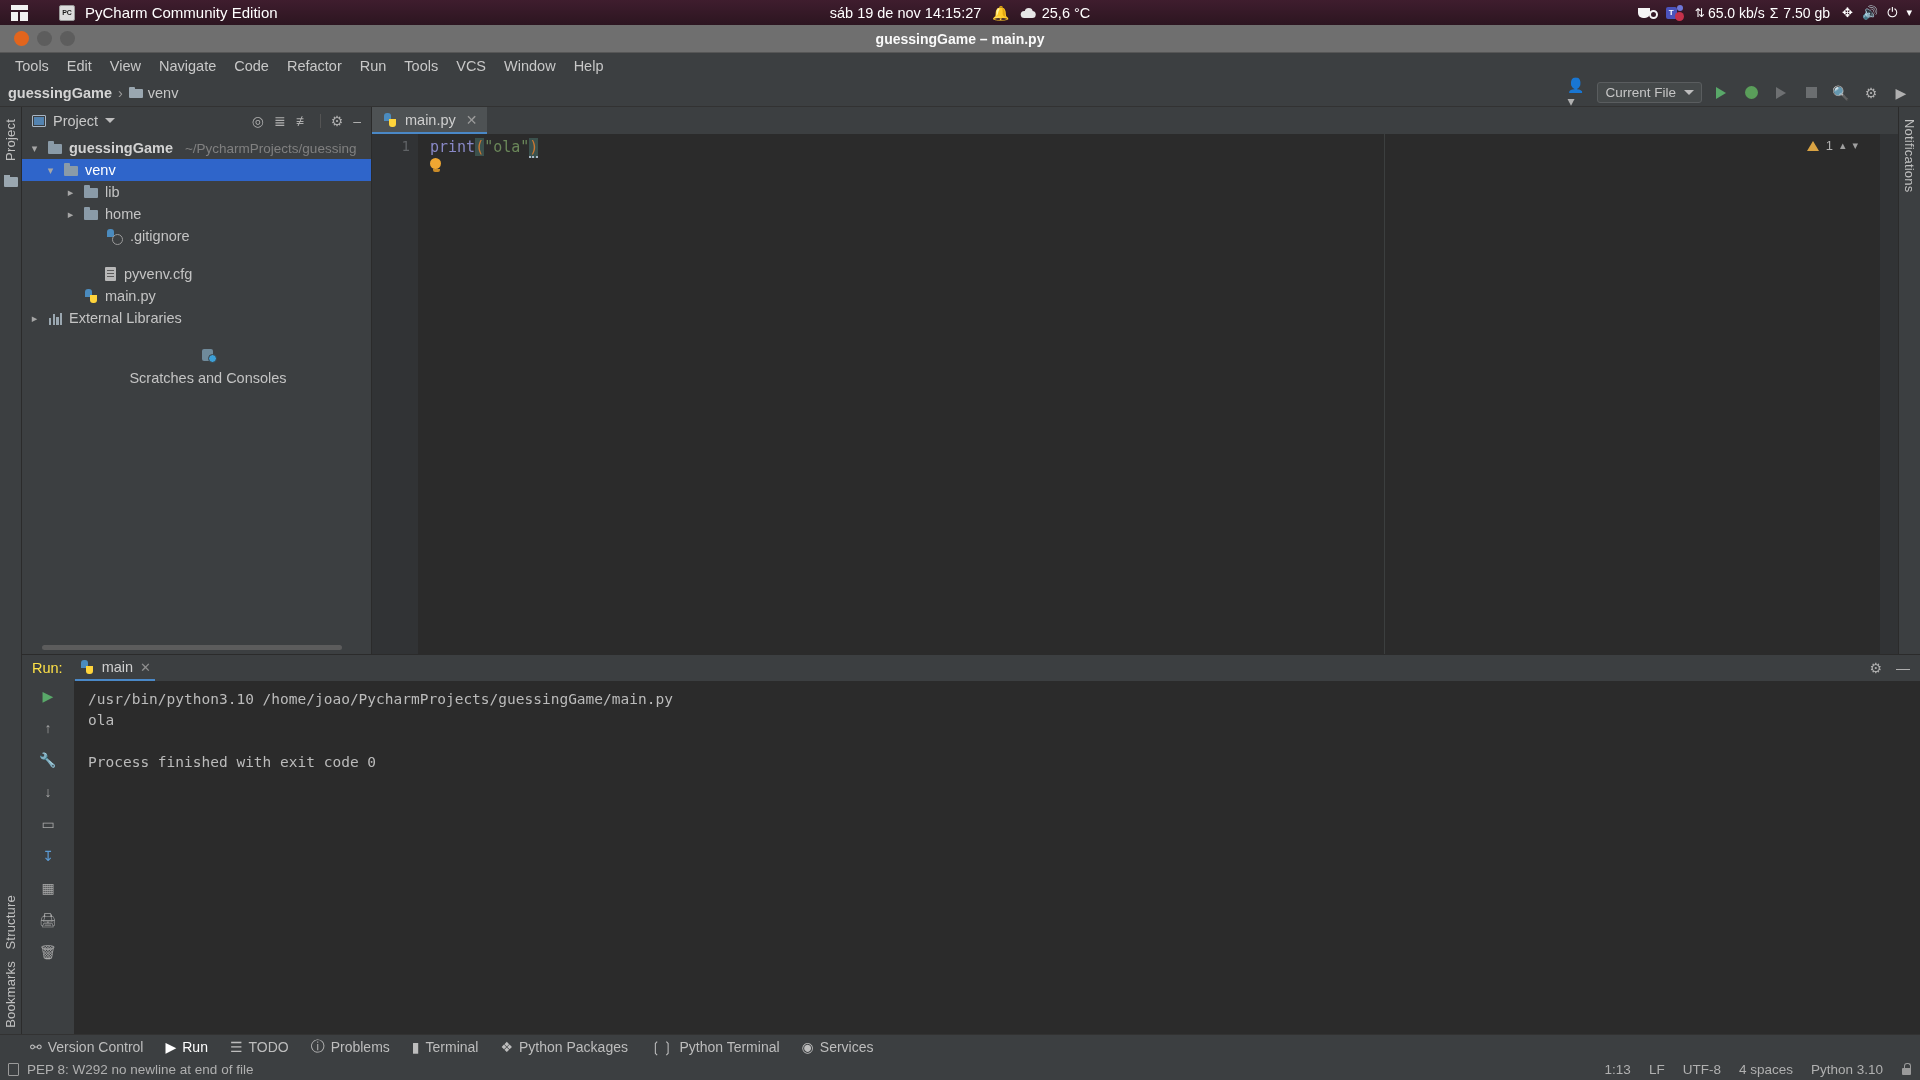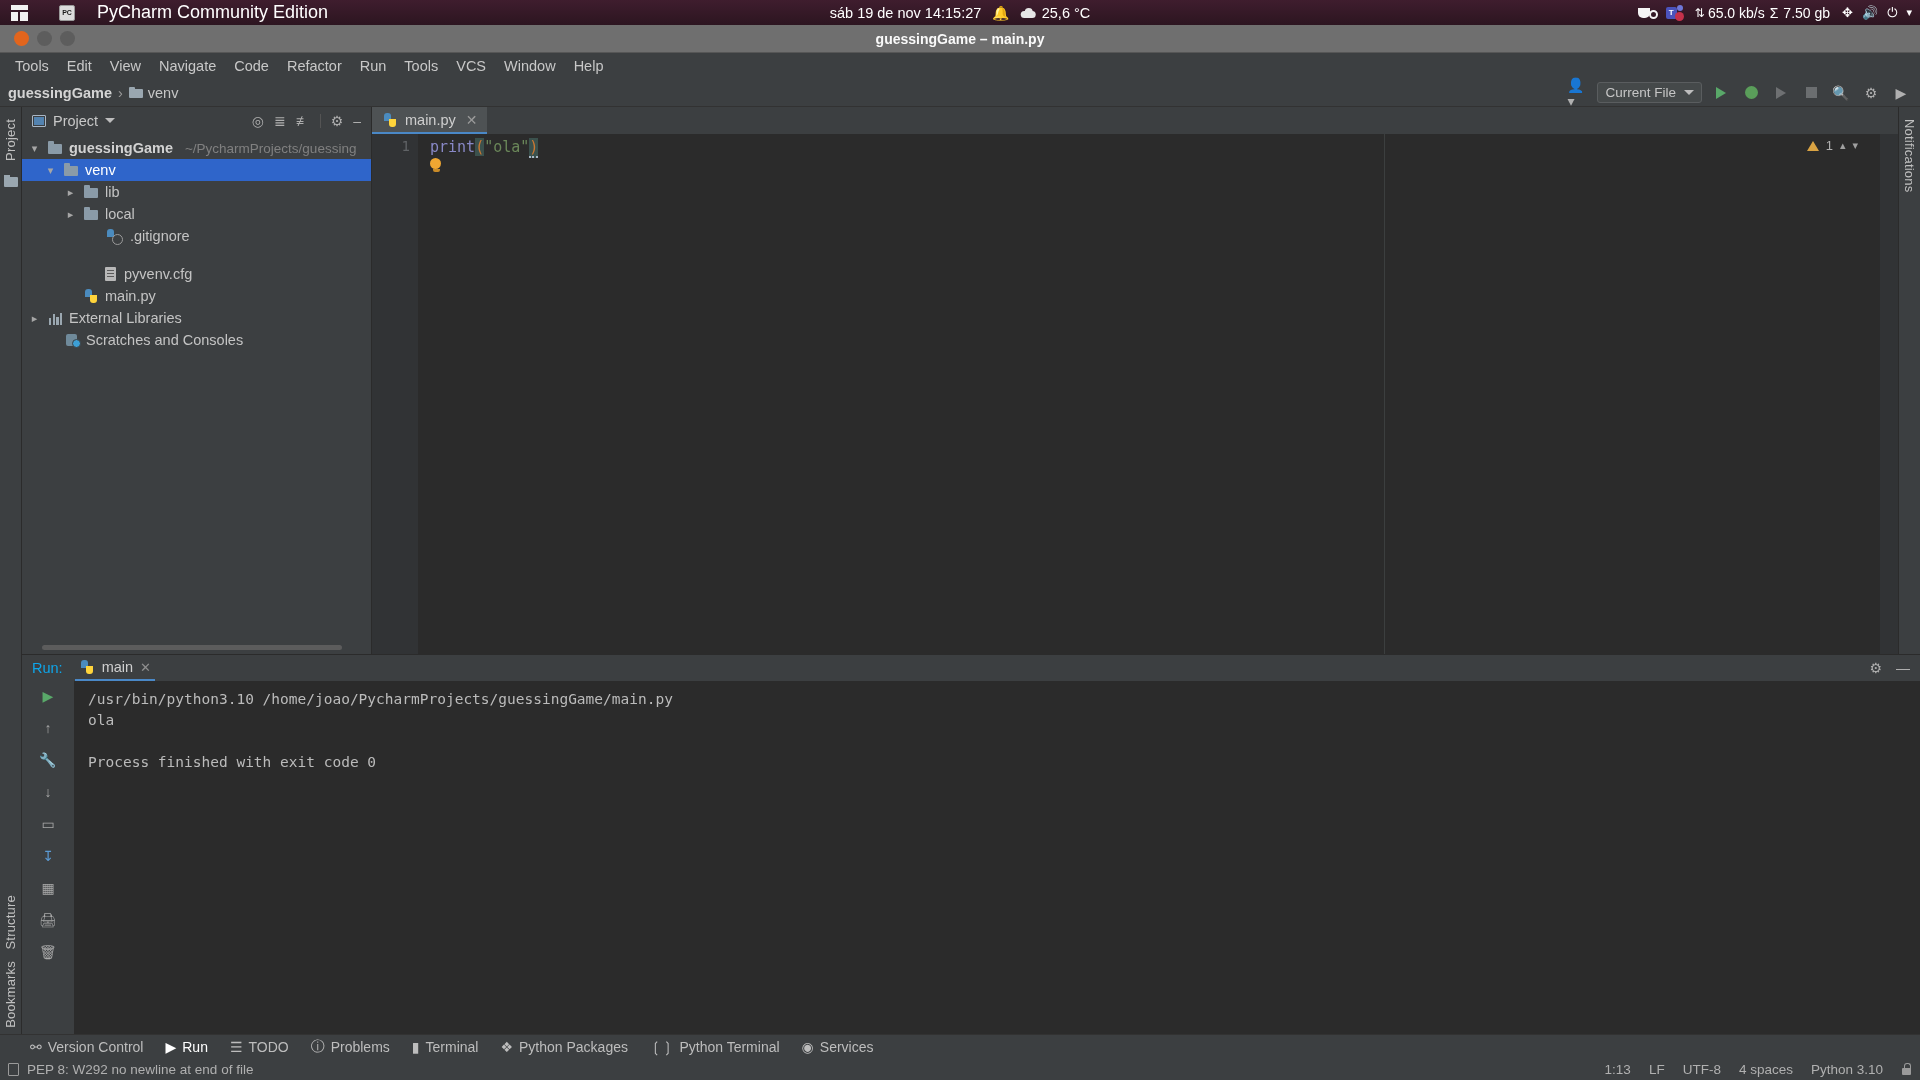--- a/index.html
+++ b/index.html
@@ -25,21 +25,21 @@
   .ub-apps-glyph i { position:absolute; background:#f2f2f2; display:block; }
   .ub-apps-glyph i.a { left:0; top:0; width:17px; height:5px; }
   .ub-apps-glyph i.b { left:0; top:7px; width:7px; height:9px; }
   .ub-apps-glyph i.c { left:9px; top:7px; width:8px; height:9px; }
   .ub-appicon {
     width:16px; height:16px; margin-left:25px; background:#dcdcdc;
     border:1px solid #9a9a9a; border-radius:2px; display:flex;
     align-items:center; justify-content:center; color:#1c1c1c;
     font-size:7px; font-family:"Liberation Sans", sans-serif; font-weight:bold;
   }
-  .ub-title { margin-left:22px; font-size:18px; color:#ffffff; }
+  .ub-title { margin-left:10px; font-size:15px; color:#ffffff; }
   .ub-center { position:absolute; left:50%; transform:translateX(-50%); display:flex; align-items:center; gap:11px; white-space:nowrap; }
   .ub-clock { font-size:14.5px; color:#ffffff; }
   .ub-bell { font-size:14px; color:#e8e0e4; }
   .ub-temp { display:flex; align-items:center; gap:6px; font-size:14.5px; }
   .cloud-ico { width:15px; height:10px; position:relative; }
   .cloud-ico::before { content:""; position:absolute; left:0; bottom:0; width:15px; height:7px; background:#e6e6e6; border-radius:4px; }
   .cloud-ico::after { content:""; position:absolute; left:4px; top:0; width:8px; height:8px; background:#e6e6e6; border-radius:50%; }
   .ub-right { margin-left:auto; display:flex; align-items:center; gap:12px; padding-right:8px; }
   .tray-ico { display:flex; align-items:center; justify-content:center; }
   .cup { width:16px; height:13px; position:relative; }
@@ -173,21 +173,21 @@
 
   
   .right-rail {
     width:22px; background:#3c3f41; border-left:1px solid #2b2b2b;
     display:flex; flex-direction:column; align-items:center; padding-top:6px; flex:0 0 22px;
   }
 
   
   .run-window { height:380px; background:#3c3f41; display:flex; flex-direction:column; flex:0 0 380px; border-top:1px solid #2b2b2b; }
   .rw-header { height:26px; display:flex; align-items:center; padding-left:10px; gap:12px; font-size:14.5px; }
-  .rw-title { color:#0ea5e9; }
+  .rw-title { color:#fde047; }
   .rw-tab { display:flex; align-items:center; gap:7px; color:#cfcfcf; border-bottom:2px solid #4a88c7; height:26px; padding:0 4px; }
   .rw-tab .close { color:#8f8f8f; font-size:13px; }
   .rw-actions { margin-left:auto; display:flex; align-items:center; gap:14px; padding-right:10px; color:#aeaeae; font-size:14px; }
   .rw-body { flex:1 1 auto; display:flex; min-height:0; }
   .rw-side { width:52px; background:#3c3f41; display:flex; flex-direction:column; align-items:center; padding-top:6px; gap:14px; flex:0 0 52px; }
   .rw-side .ri { width:20px;height:18px; display:flex;align-items:center;justify-content:center;color:#a9a9a9;font-size:14px; }
   .console { flex:1 1 auto; background:#2b2b2b; padding:8px 0 0 14px; font-family:"DejaVu Sans Mono", monospace; font-size:14.5px; color:#bbbbbb; line-height:21px; overflow:hidden; }
   .console .blank { height:21px; }
 
   
@@ -352,21 +352,21 @@
               <span class="tlabel">venv</span>
             </div>
             <div class="trow" style="padding-left:42px;">
               <span class="twist">▸</span>
               <span class="ic ic-folder"></span>
               <span class="tlabel">lib</span>
             </div>
             <div class="trow" style="padding-left:42px;">
               <span class="twist">▸</span>
               <span class="ic ic-folder"></span>
-              <span class="tlabel">local</span>
+              <span class="tlabel">home</span>
             </div>
             <div class="trow" style="padding-left:61px;gap:9px;">
               <span class="twist none"></span>
               <span class="ic ic-git"></span>
               <span class="tlabel">.gitignore</span>
             </div>
             <div class="trow" style="padding-left:61px;margin-top:16px;">
               <span class="twist none"></span>
               <span class="ic ic-cfg"></span>
               <span class="tlabel">pyvenv.cfg</span>
@@ -379,21 +379,21 @@
             <div class="trow" style="padding-left:6px;">
               <span class="twist">▸</span>
               <span class="ic ic-lib">
                 <i style="height:7px"></i>
                   <i style="height:11px"></i>
                   <i style="height:8px"></i>
                   <i style="height:12px"></i>
               </span>
               <span class="tlabel">External Libraries</span>
             </div>
-            <div class="trow" style="padding-left:23px;">
+            <div class="trow" style="padding-left:23px;flex-direction:column;">
               <span class="twist none"></span>
               <span class="ic ic-scratch"></span>
               <span class="tlabel">Scratches and Consoles</span>
             </div>
           </div>
 
           <div class="pp-hscroll">
             <div class="thumb"></div>
           </div>
         </div>

